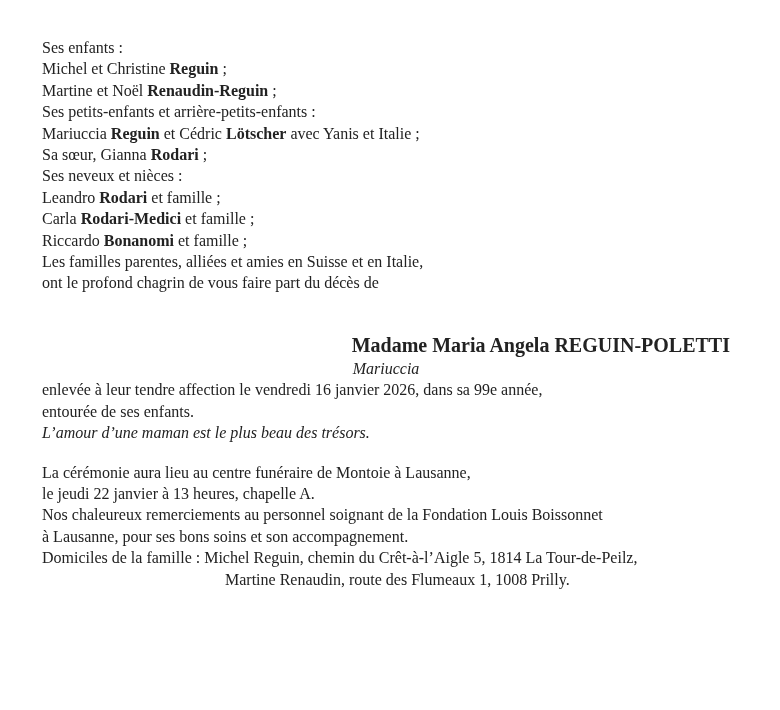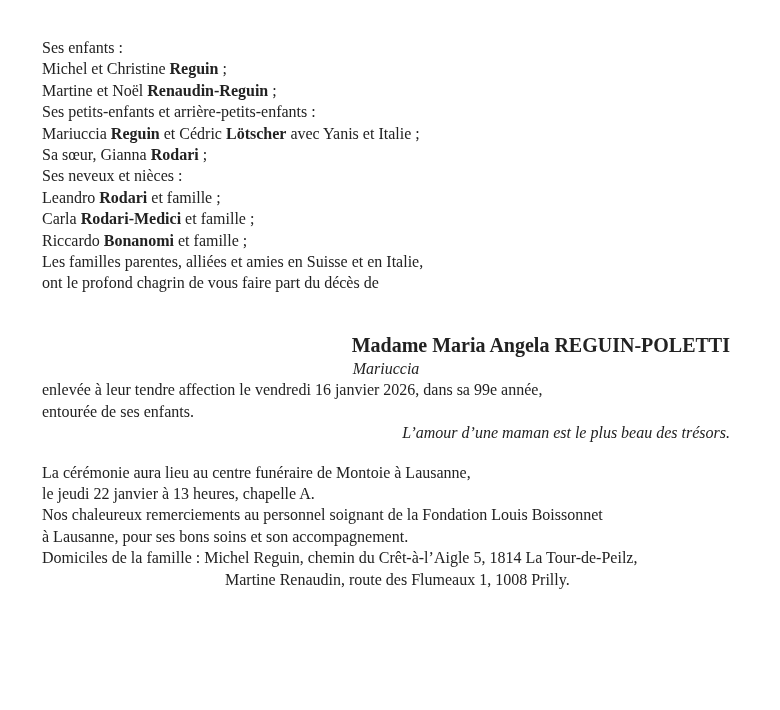--- a/index.html
+++ b/index.html
@@ -31,21 +31,21 @@
     font-weight: bold;
     font-size: 20px;
     line-height: 26px;
   }
   .nickname {
     text-align: center;
     font-style: italic;
   }
   .death-block { }
   .quote {
-    text-align: right;
+    text-align: left;
     font-style: italic;
   }
   .ceremony { margin-top: 18px; }
   .indent { padding-left: 183px; }
 </style>
 </head>
 <body>
 
 <div class="page">
 

